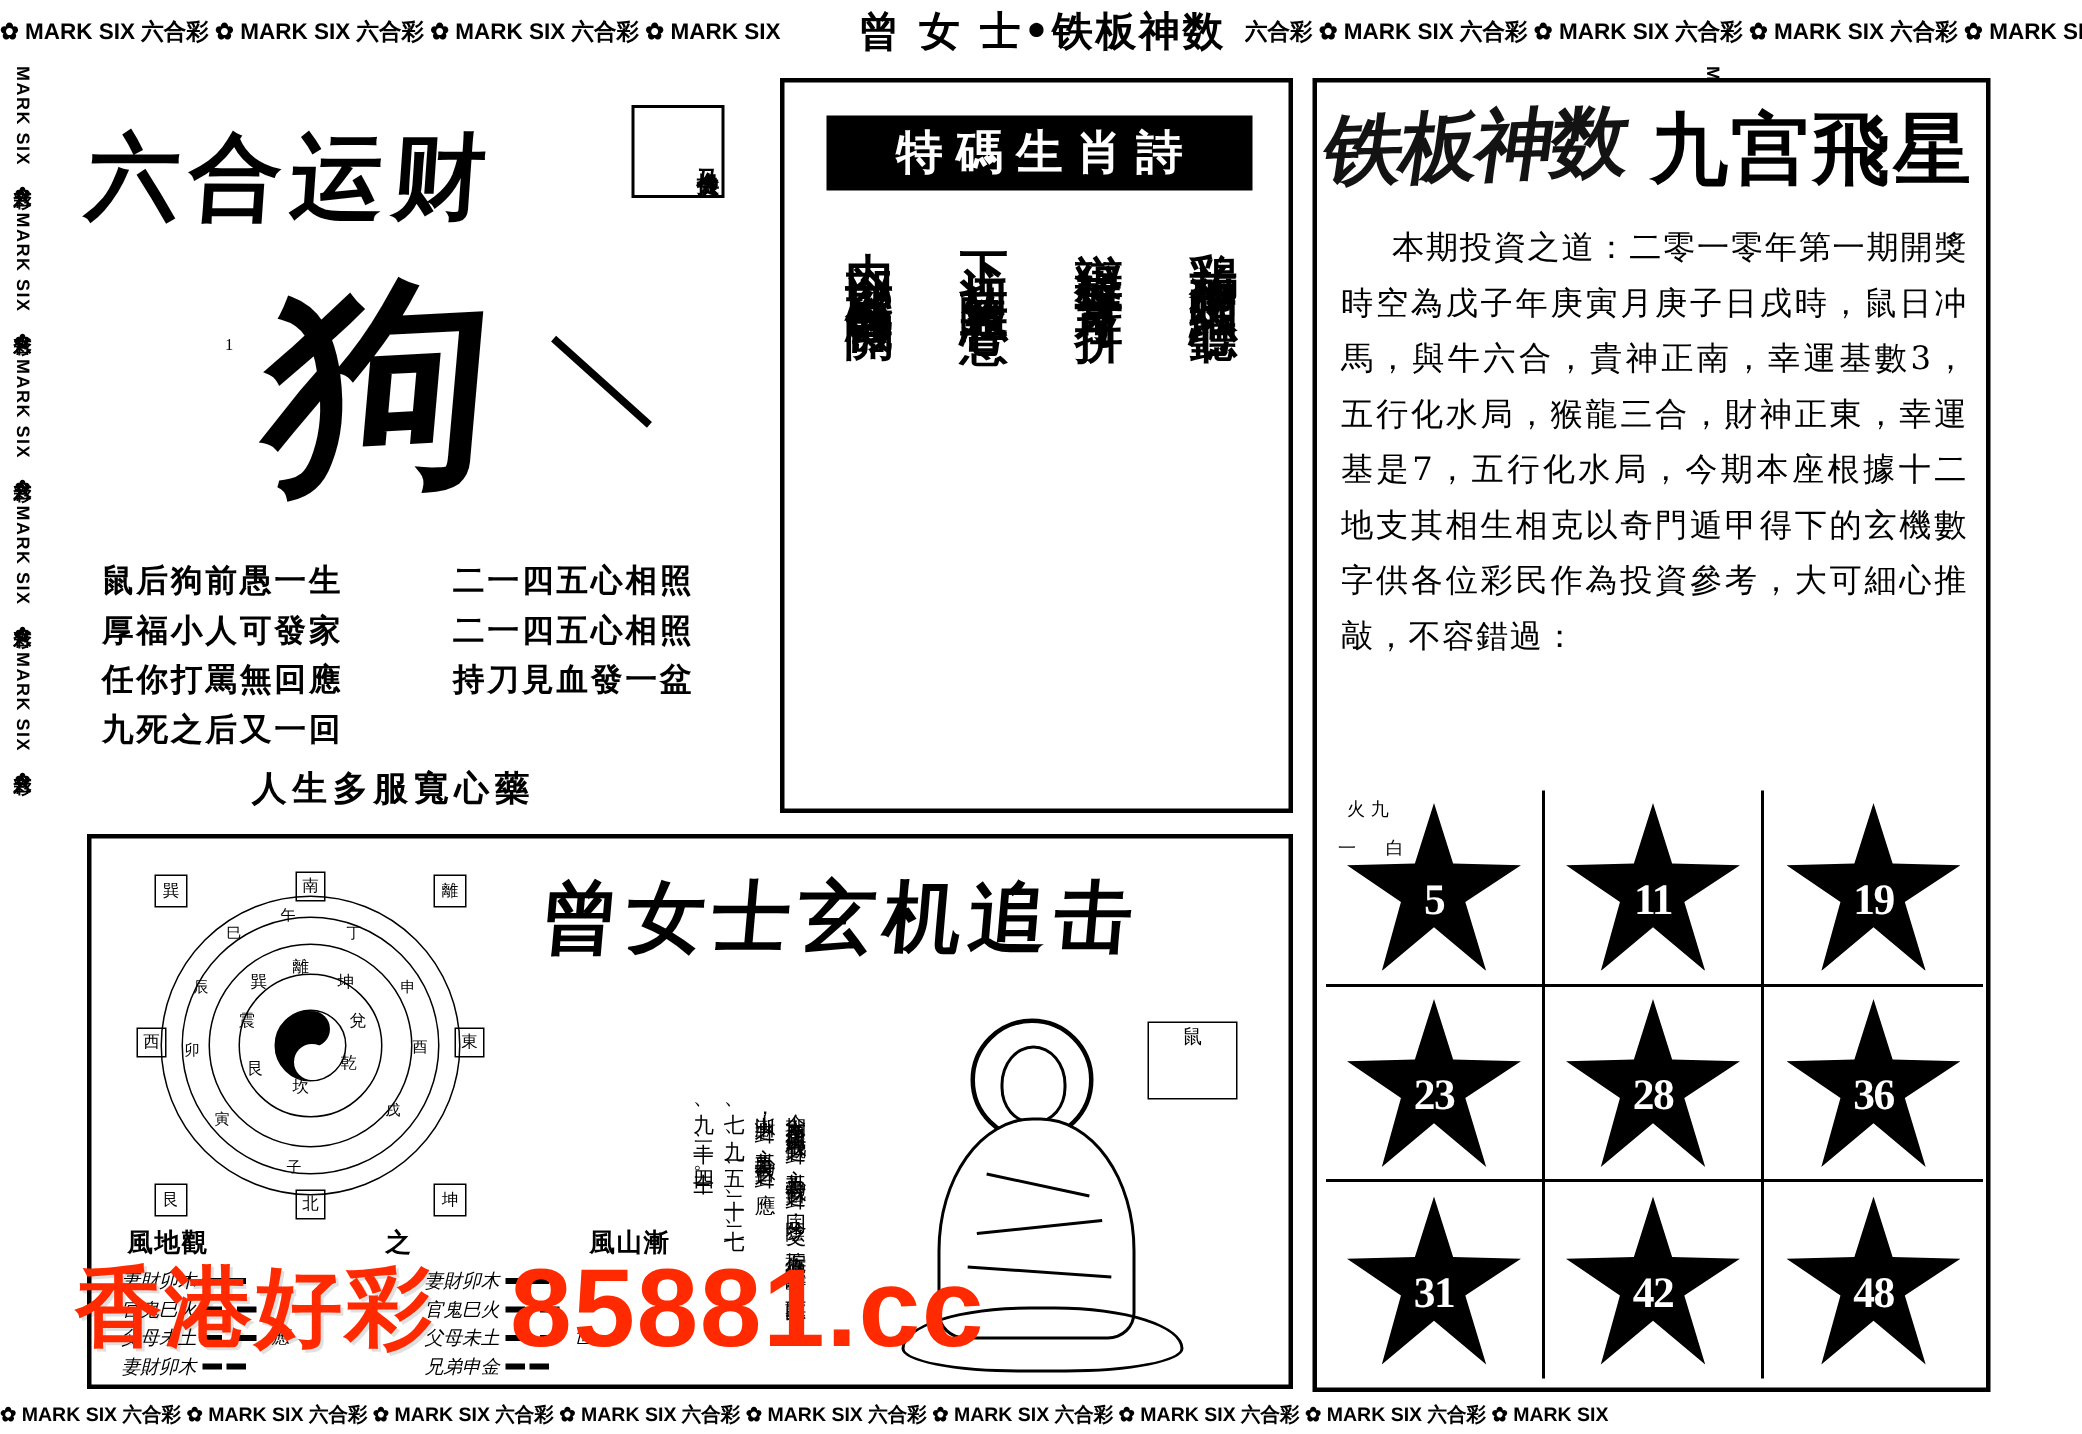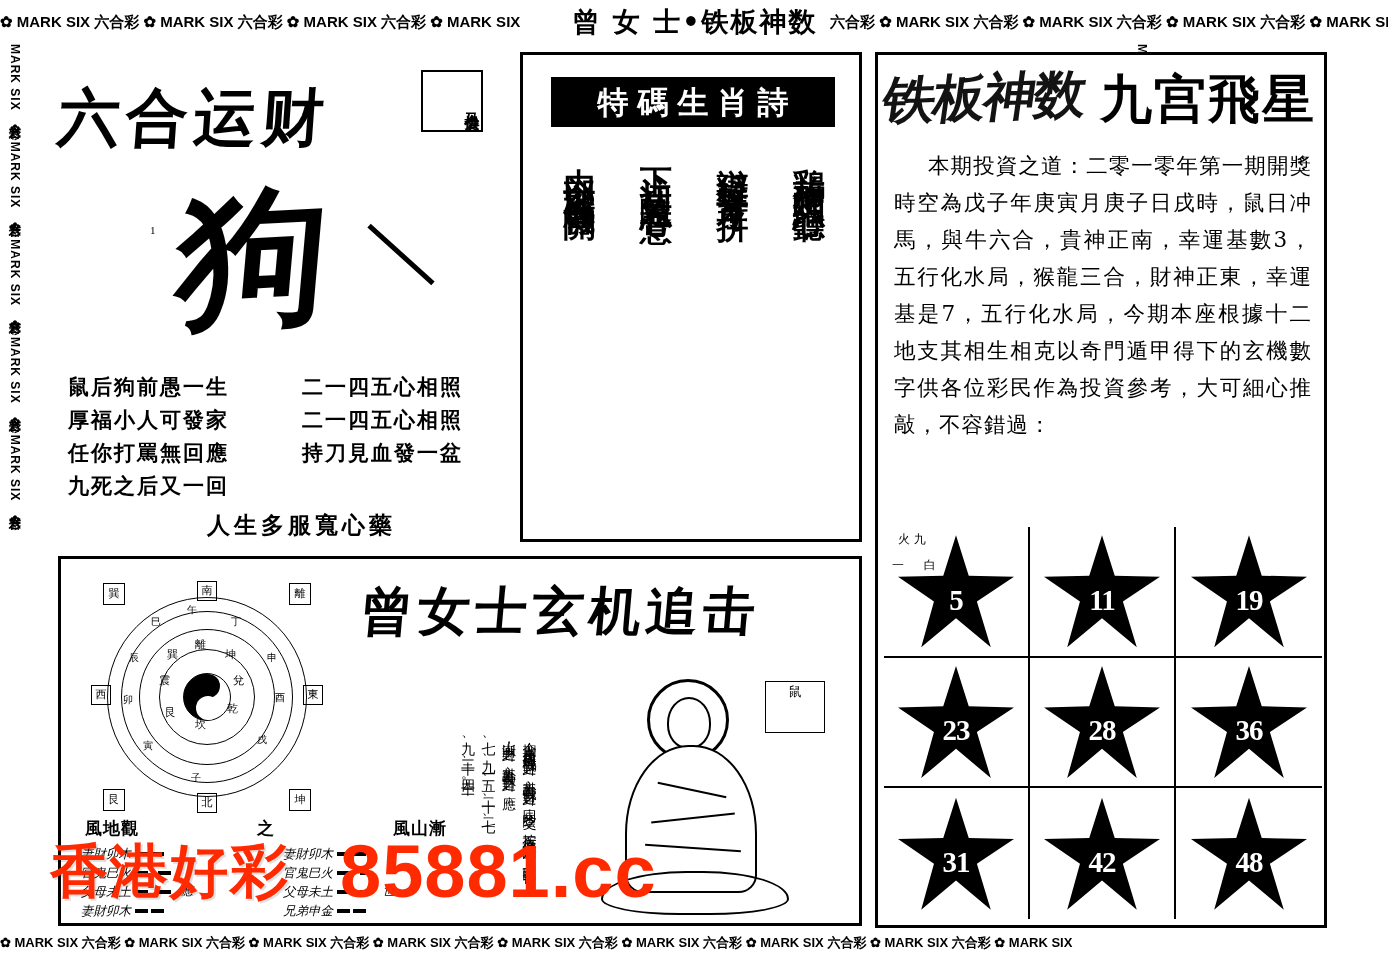--- a/index.html
+++ b/index.html
@@ -147,21 +147,20 @@
     white-space: nowrap;
   }
   .verse-col.col1 { width: 210px; }
   .footer-a {
     position: absolute;
     left: 110px; top: 458px;
     font-family: Liberation Sans, sans-serif;
     font-size: 23px;
     letter-spacing: 4px;
     font-weight: bold;
-    margin-left: 39px;
   }
 
   
   .panel-b {
     position: absolute;
     left: 490px; top: 8px;
     width: 342px; height: 490px;
     border: 3px solid #000;
     background: #fff;
   }

